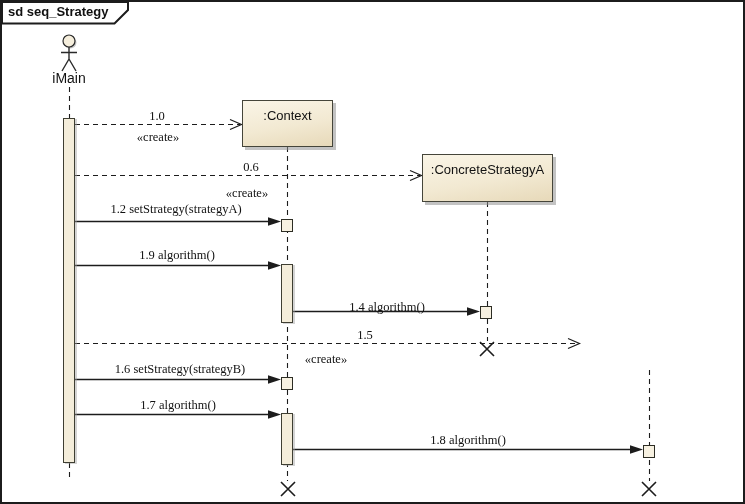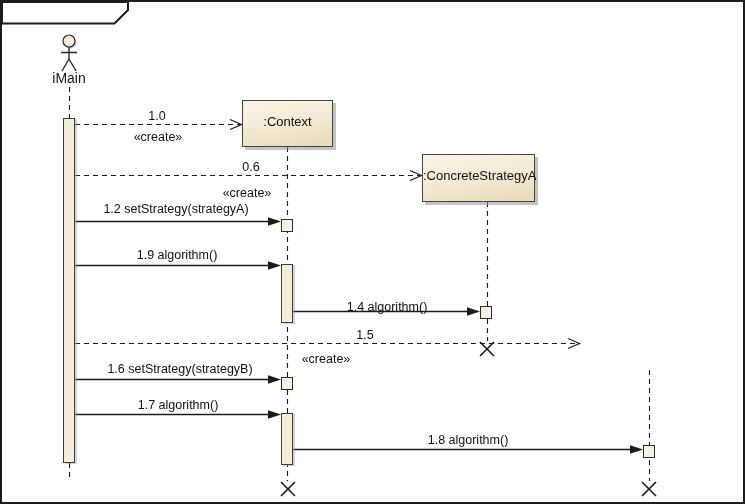--- a/index.html
+++ b/index.html
@@ -15,32 +15,32 @@
   .open  { stroke:#1c1c1c; stroke-width:1.2; fill:none; }
   .fillhead { fill:#1c1c1c; stroke:none; }
   .xmark { stroke:#1c1c1c; stroke-width:1.6; fill:none; }
   .stick { stroke:#2a2a2a; stroke-width:1.4; fill:none; }
 
   .obj {
     position:absolute; box-sizing:border-box;
     background:linear-gradient(170deg,#FAF5E7 0%, #F2E9D2 55%, #E7D9B9 100%);
     border:1px solid #45453a;
     box-shadow:3px 3px 0 rgba(145,145,145,0.55);
-    text-align:center; font-size:13px; padding-top:13px; white-space:nowrap;
+    text-align:center; font-size:13px; padding-top:7px; white-space:nowrap;
   }
   .act {
     position:absolute; box-sizing:border-box; width:12px;
     background:#F4EDDA; border:1px solid #3e3e32;
     box-shadow:2px 1px 0 rgba(160,160,160,0.45);
   }
   .sq {
     position:absolute; box-sizing:border-box; width:12px; height:13px;
     background:#F7F1E1; border:1px solid #2d2d24;
   }
-  .ml { position:absolute; transform:translateX(-50%); font-size:12.5px; white-space:nowrap; }
+  .ml { position:absolute; transform:translateX(-50%); font-size:12.5px; white-space:nowrap;font-family:Liberation Serif, serif; }
   .frame-title { position:absolute; left:8px; top:4px; font-size:13px; font-weight:bold; white-space:nowrap; }
   .actor-label { position:absolute; transform:translateX(-50%); font-size:14px; white-space:nowrap; }
 </style>
 </head>
 <body>
 
 <div class="stage">
 
   <svg class="canvas" width="745" height="504" viewBox="0 0 745 504">
 
@@ -109,27 +109,28 @@
       <circle cx="70.5" cy="42.5" r="6" fill="#c9c9c9" stroke="none"></circle>
       <circle cx="69" cy="41" r="6" fill="#F5EEDC" stroke="#2a2a2a" stroke-width="1.2"></circle>
       <path class="stick" d="M69 47 V59 M61 52.5 H77 M69 59 L62 71 M69 59 L76 71"></path>
     </g>
 
     <path d="M2 2 H128 V10 L114.5 23.5 H2 Z" fill="#ffffff" stroke="#1c1c1c" stroke-width="2"></path>
   </svg>
 
   <div class="frame-border"></div>
 
+  <div class="frame-title">sd seq_Strategy</div>
 
   <div class="actor-label" style="left:69px; top:70px;">iMain</div>
 
   <div class="obj" style="left:242px; top:100px; width:91px; height:47px;">
     <span>:Context</span>
   </div>
-  <div class="obj" style="left:422px; top:154px; width:113px; height:48px;">
+  <div class="obj" style="left:422px; top:154px; width:131px; height:48px;">
     <span>:ConcreteStrategyA</span>
   </div>
 
   <div class="act" style="left:63px; top:118px; height:345px;"></div>
   <div class="act" style="left:281px; top:264px; height:59px;"></div>
   <div class="act" style="left:281px; top:413px; height:52px;"></div>
 
   <div class="sq" style="left:281px; top:219px;"></div>
   <div class="sq" style="left:281px; top:377px;"></div>
   <div class="sq" style="left:480px; top:306px;"></div>

